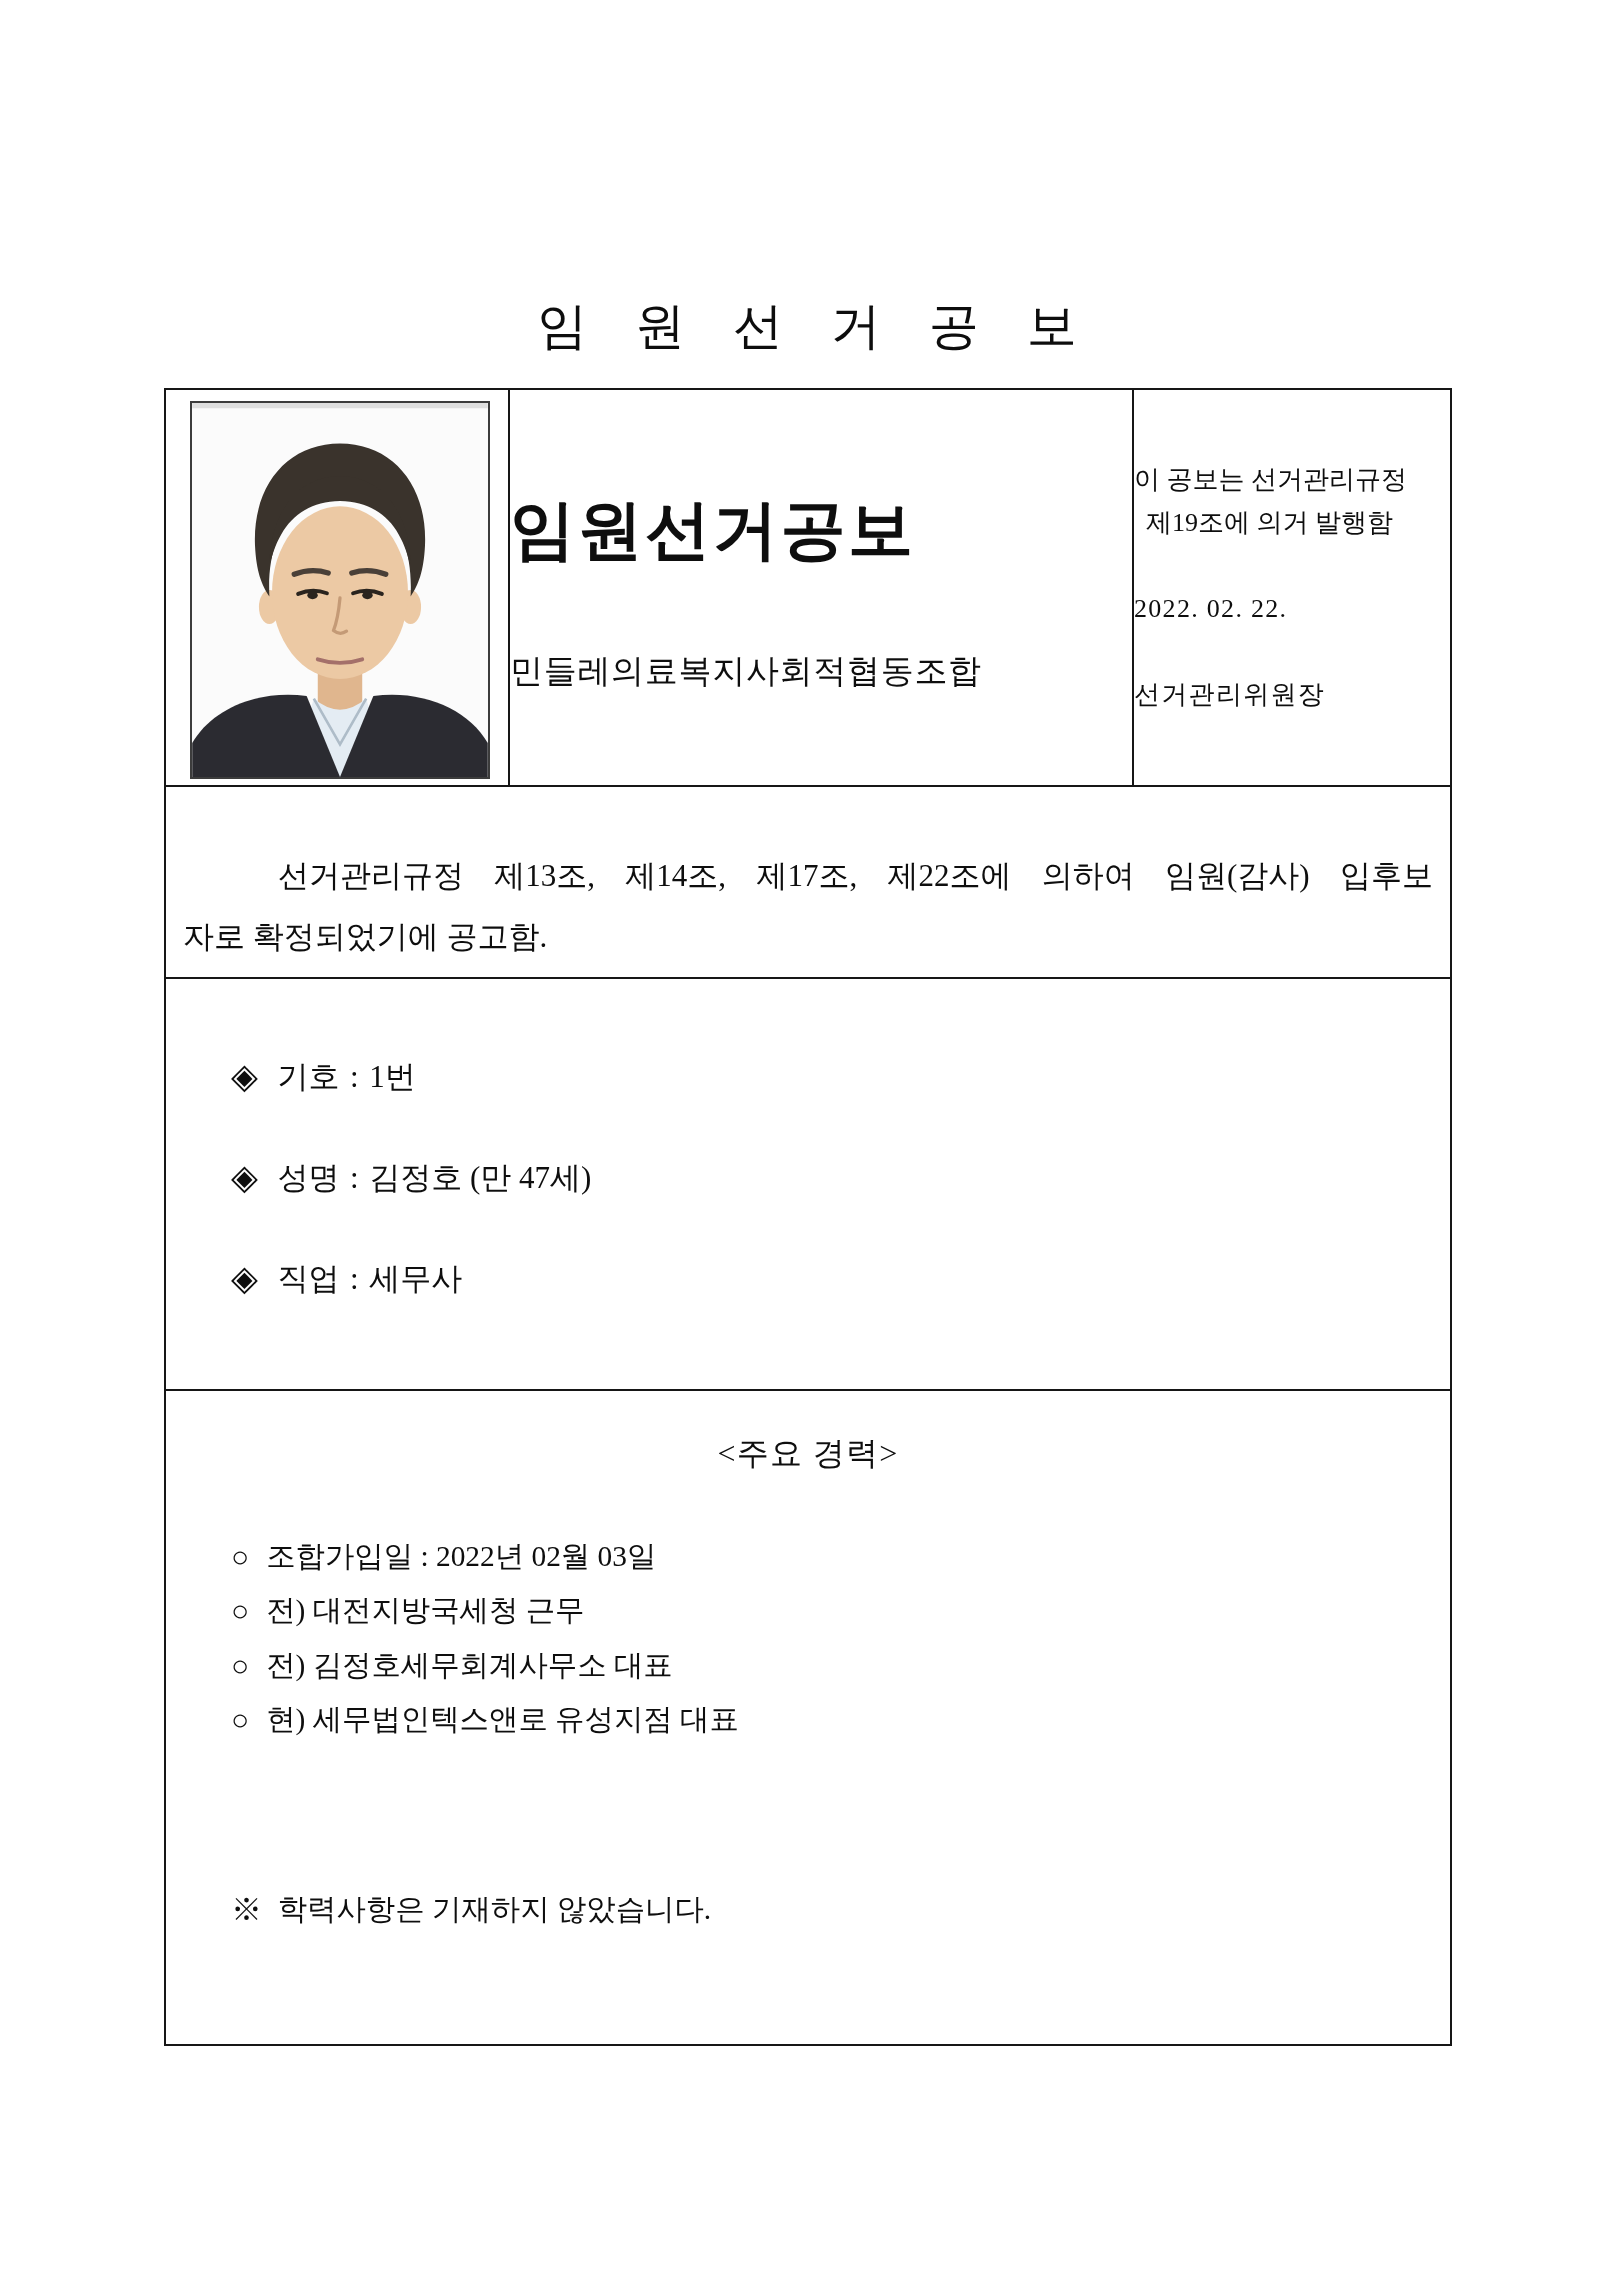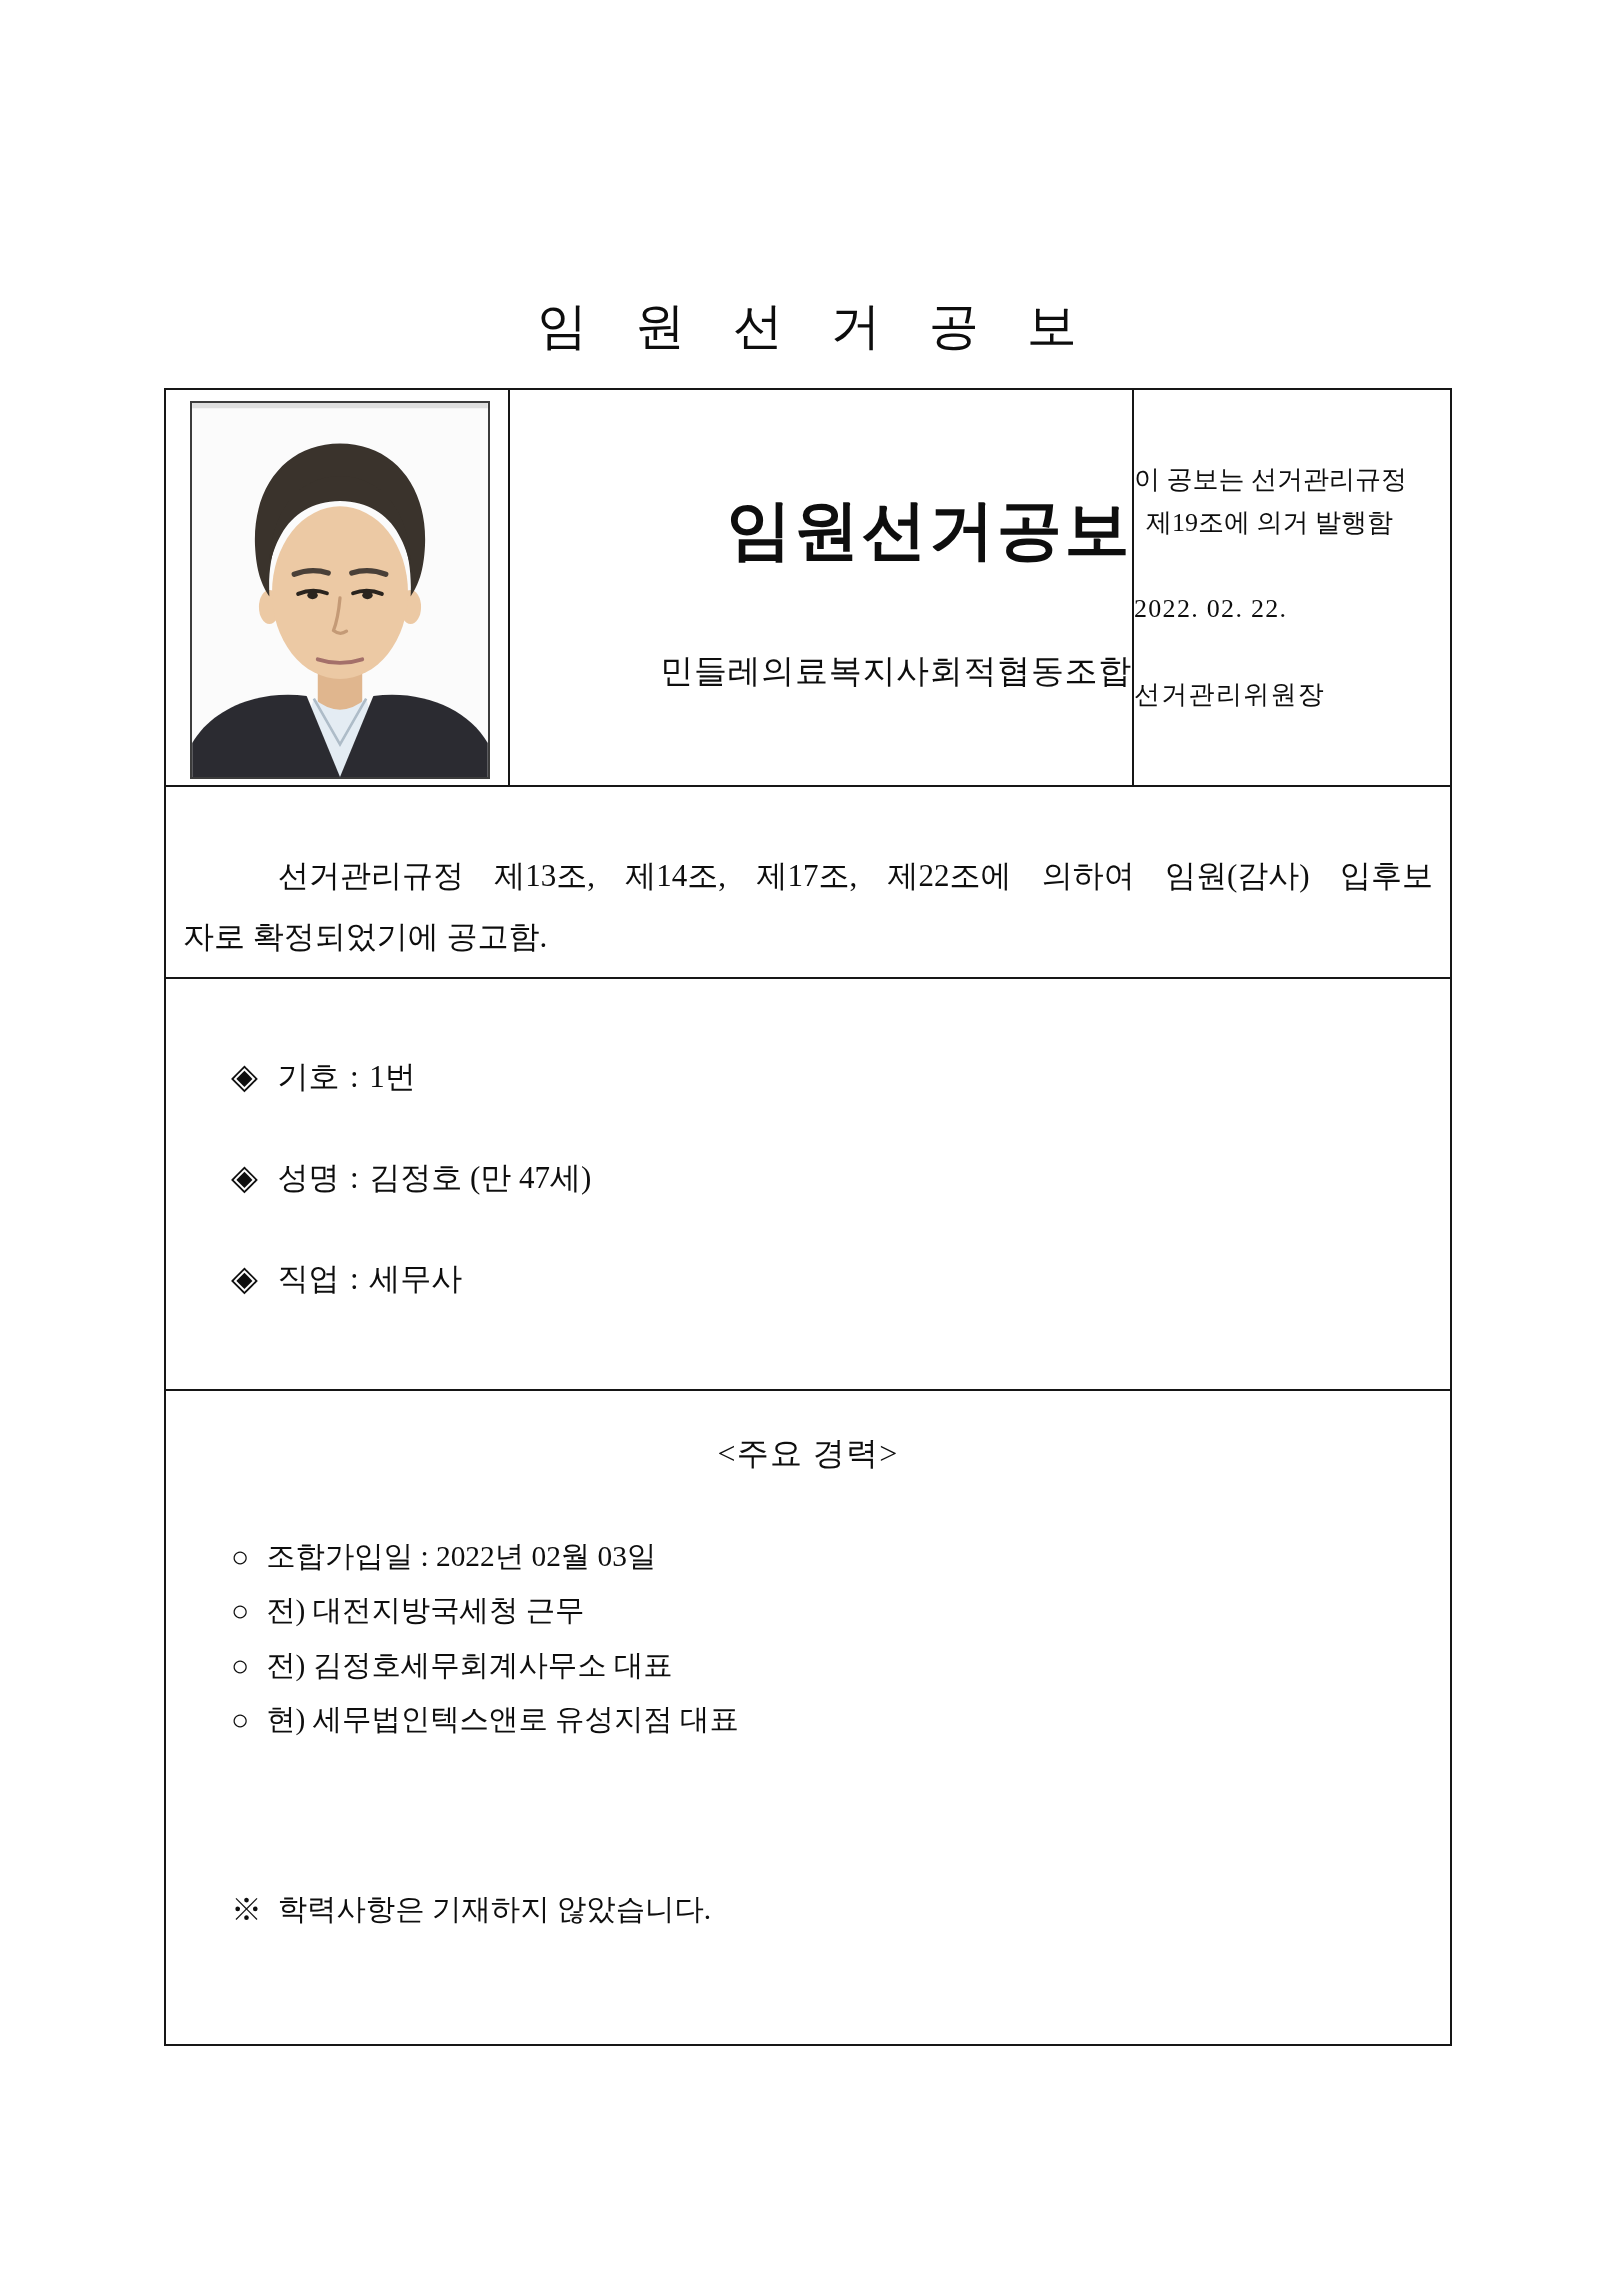--- a/index.html
+++ b/index.html
@@ -18,23 +18,23 @@
   }
   .row{box-sizing:border-box;}
   .row-header{height:397px;flex-shrink:0;border-bottom:2px solid #161616;display:flex;}
   .cell{box-sizing:border-box;}
   .cell-photo{width:344px;flex-shrink:0;border-right:2px solid #161616;padding:10.5px 0 0 23.6px;}
   .photo-frame{
     width:296px;height:374px;border:2.6px solid #3c3c3c;box-sizing:content-box;
     background:#fbfbfb;overflow:hidden;
   }
   .photo-frame svg{display:block;width:296px;height:374px;}
-  .cell-title{width:624px;flex-shrink:0;border-right:2px solid #161616;text-align:right;}
+  .cell-title{width:624px;flex-shrink:0;border-right:2px solid #161616;text-align:left;}
   .bulletin-title{margin-top:108px;font-size:65px;line-height:65px;font-weight:bold;letter-spacing:2.6px;}
-  .organization{margin-top:92px;font-size:33px;line-height:33px;letter-spacing:0.7px;padding-left:32px;}
+  .organization{margin-top:92px;font-size:33px;line-height:33px;letter-spacing:0.7px;}
   .cell-issuance{flex:1;text-align:left;padding-top:77px;font-size:26px;}
   .iss-line{line-height:26px;}
   .iss-line2{margin-top:17px;margin-left:12px;}
   .iss-date{margin-top:60px;line-height:26px;letter-spacing:1.3px;}
   .iss-issuer{margin-top:60px;line-height:26px;letter-spacing:1.3px;}
   .row-announce{height:192px;flex-shrink:0;border-bottom:2px solid #161616;padding:73px 17px 0 17px;font-size:31px;}
   .ann-line{line-height:31px;}
   .ann-line1{text-align:justify;text-align-last:justify;text-indent:95px;}
   .ann-line2{margin-top:30px;text-align:left;}
   .row-fields{height:412px;flex-shrink:0;border-bottom:2px solid #161616;padding:82px 0 0 65px;font-size:31px;}

